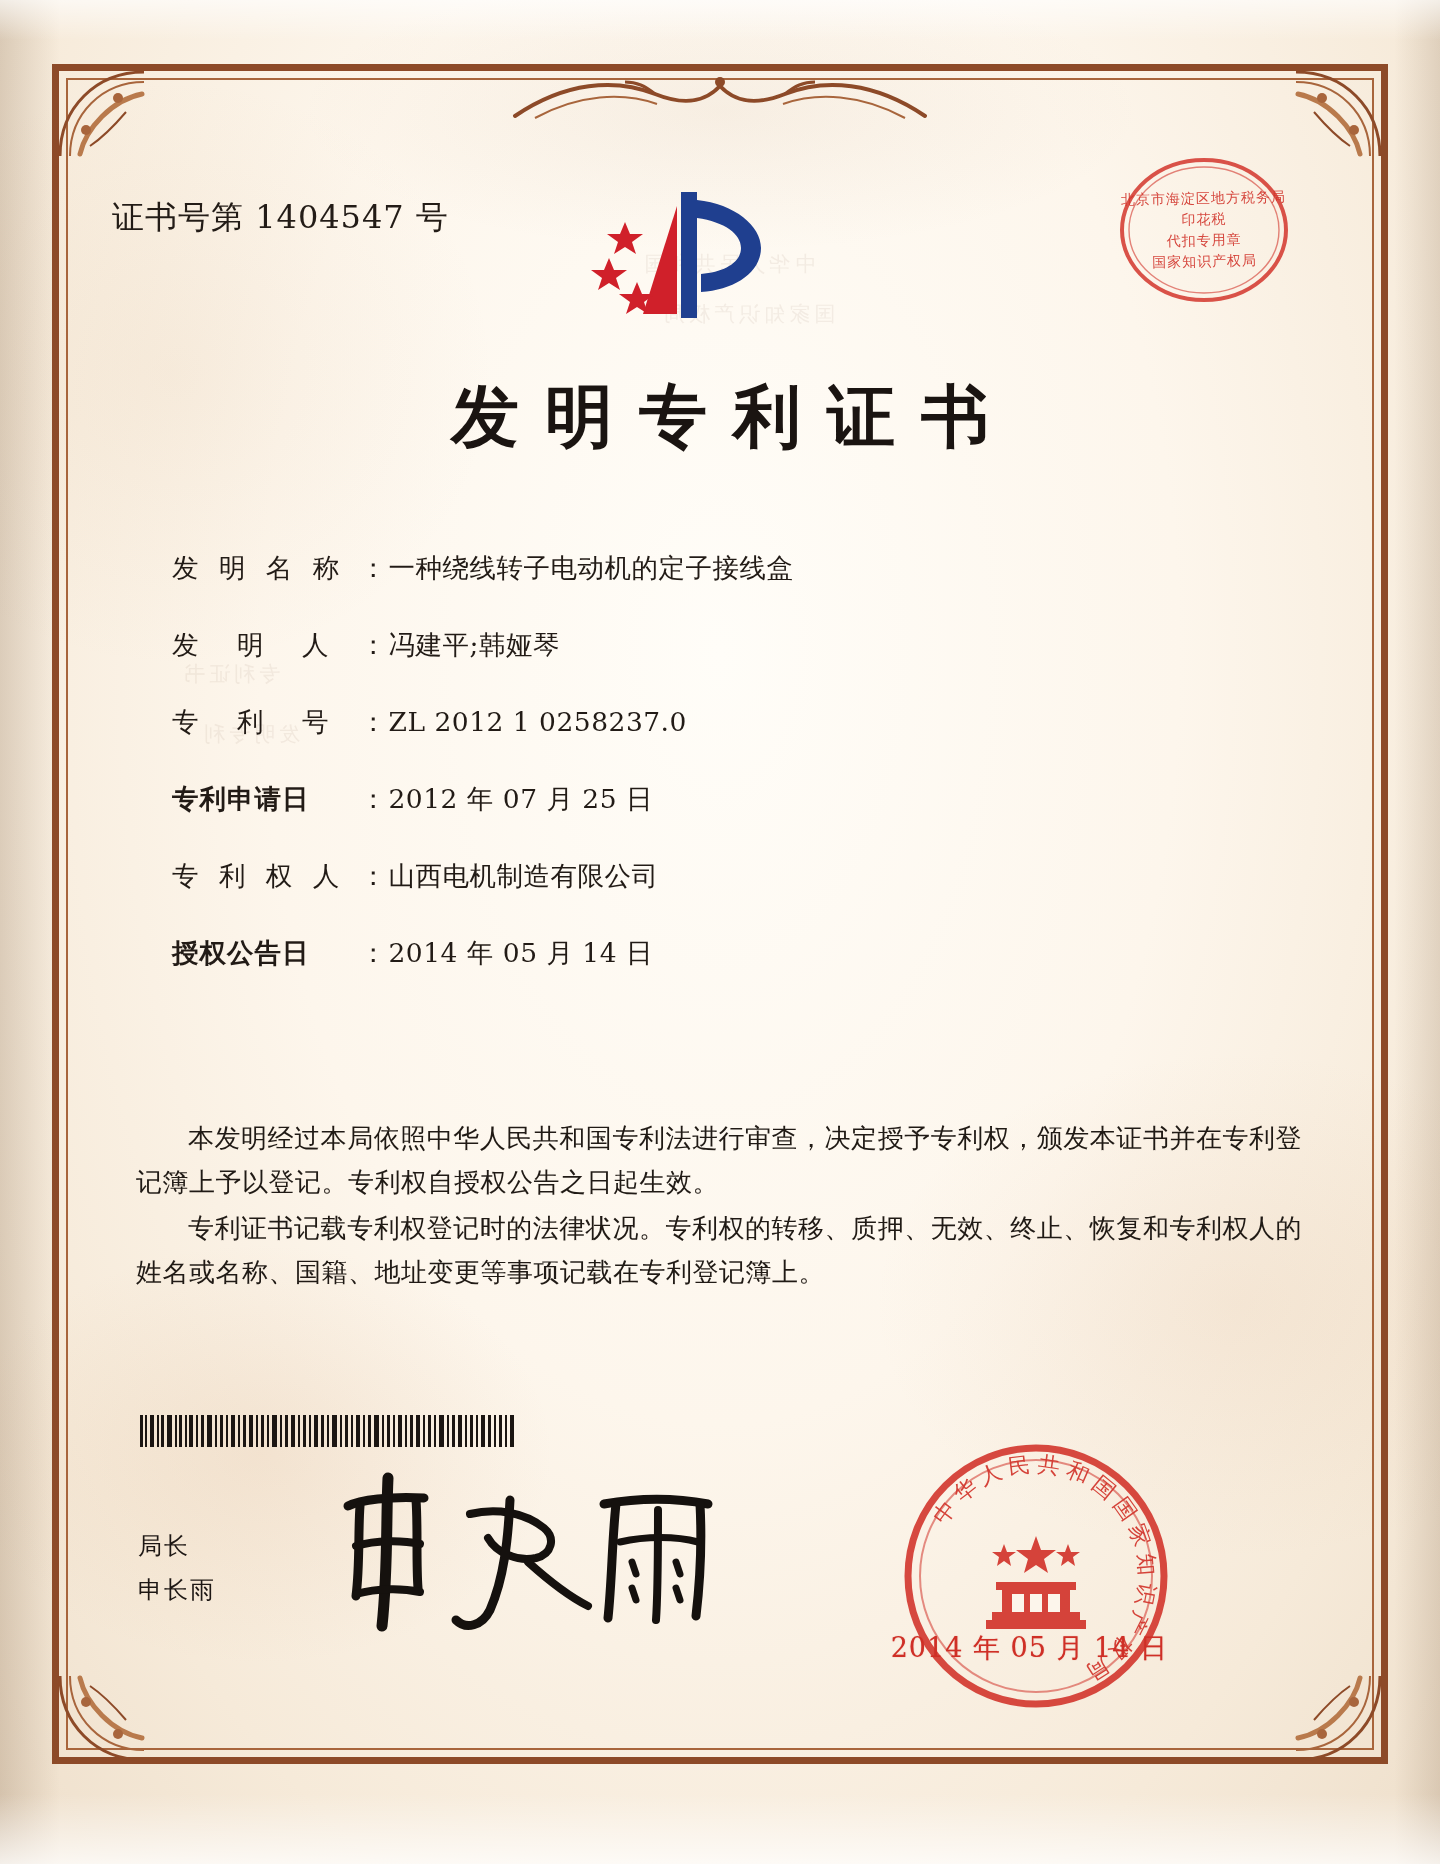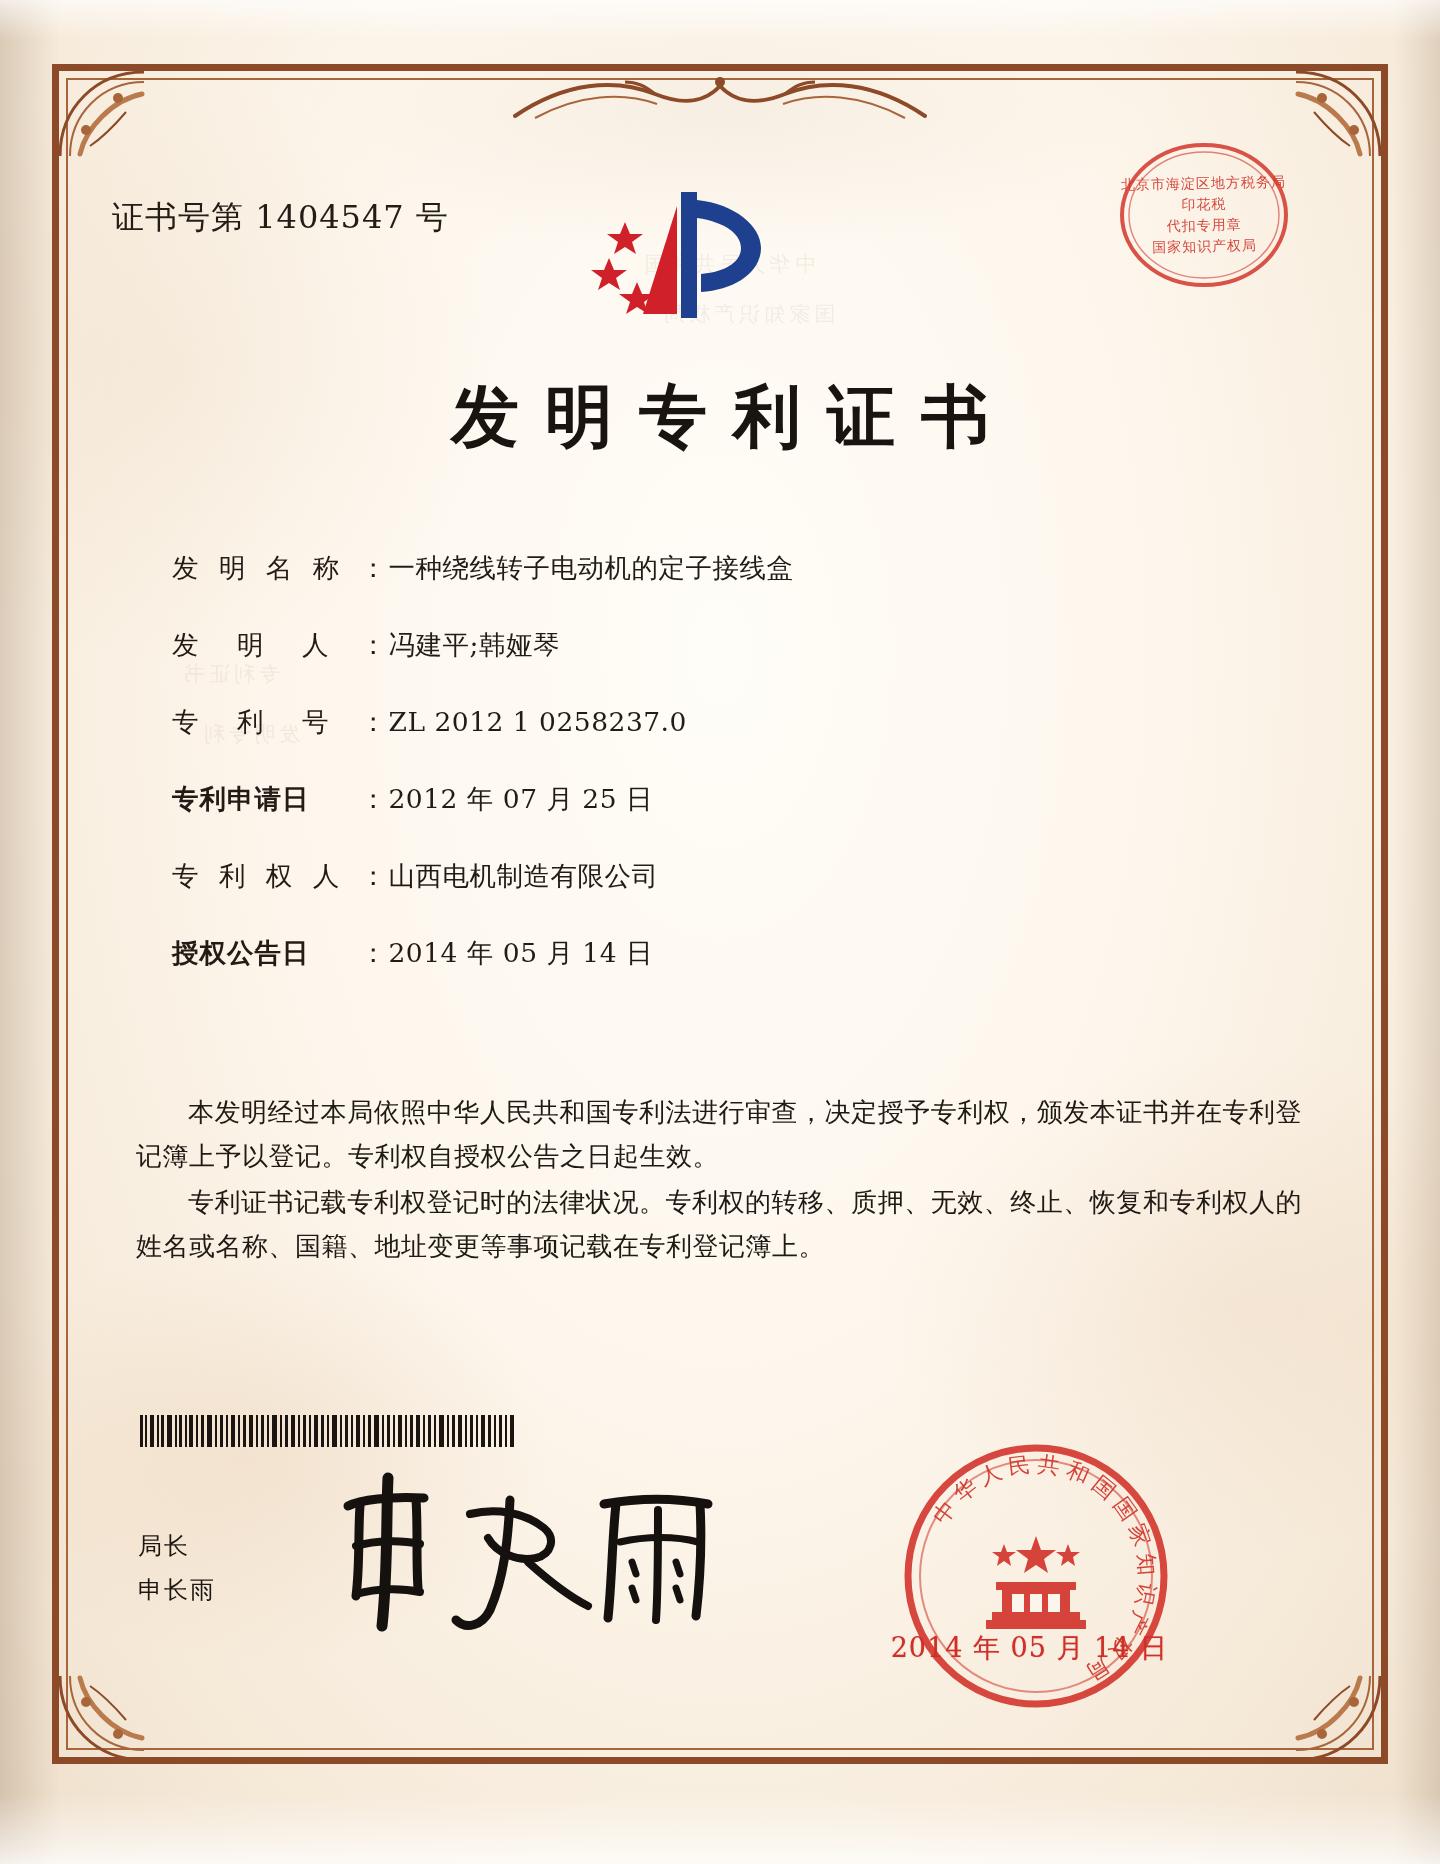--- a/index.html
+++ b/index.html
@@ -105,21 +105,21 @@
     left: 585px;
     top: 186px;
     width: 190px;
     height: 140px;
   }
 
   
   .stamp-oval {
     position: absolute;
     right: 150px;
-    top: 140px;
+    top: 155px;
     width: 172px;
     height: 150px;
   }
   .stamp-oval .lines {
     position: absolute;
     inset: 0;
     display: flex;
     flex-direction: column;
     align-items: center;
     justify-content: center;
@@ -167,21 +167,21 @@
     margin-left: 36px;
   }
   .field-label.tight { letter-spacing: 1px; font-weight: bold; }
   .field-colon { margin-right: 2px; }
   .field-value { letter-spacing: 0.5px; }
 
   
   .body-text {
     position: absolute;
     left: 136px;
-    top: 1090px;
+    top: 1116px;
     width: 1166px;
     font-size: 26px;
     line-height: 44px;
     color: #201a15;
     text-align: justify;
     letter-spacing: 0.5px;
   }
   .body-text p {
     margin: 0 0 2px 0;
     text-indent: 52px;

